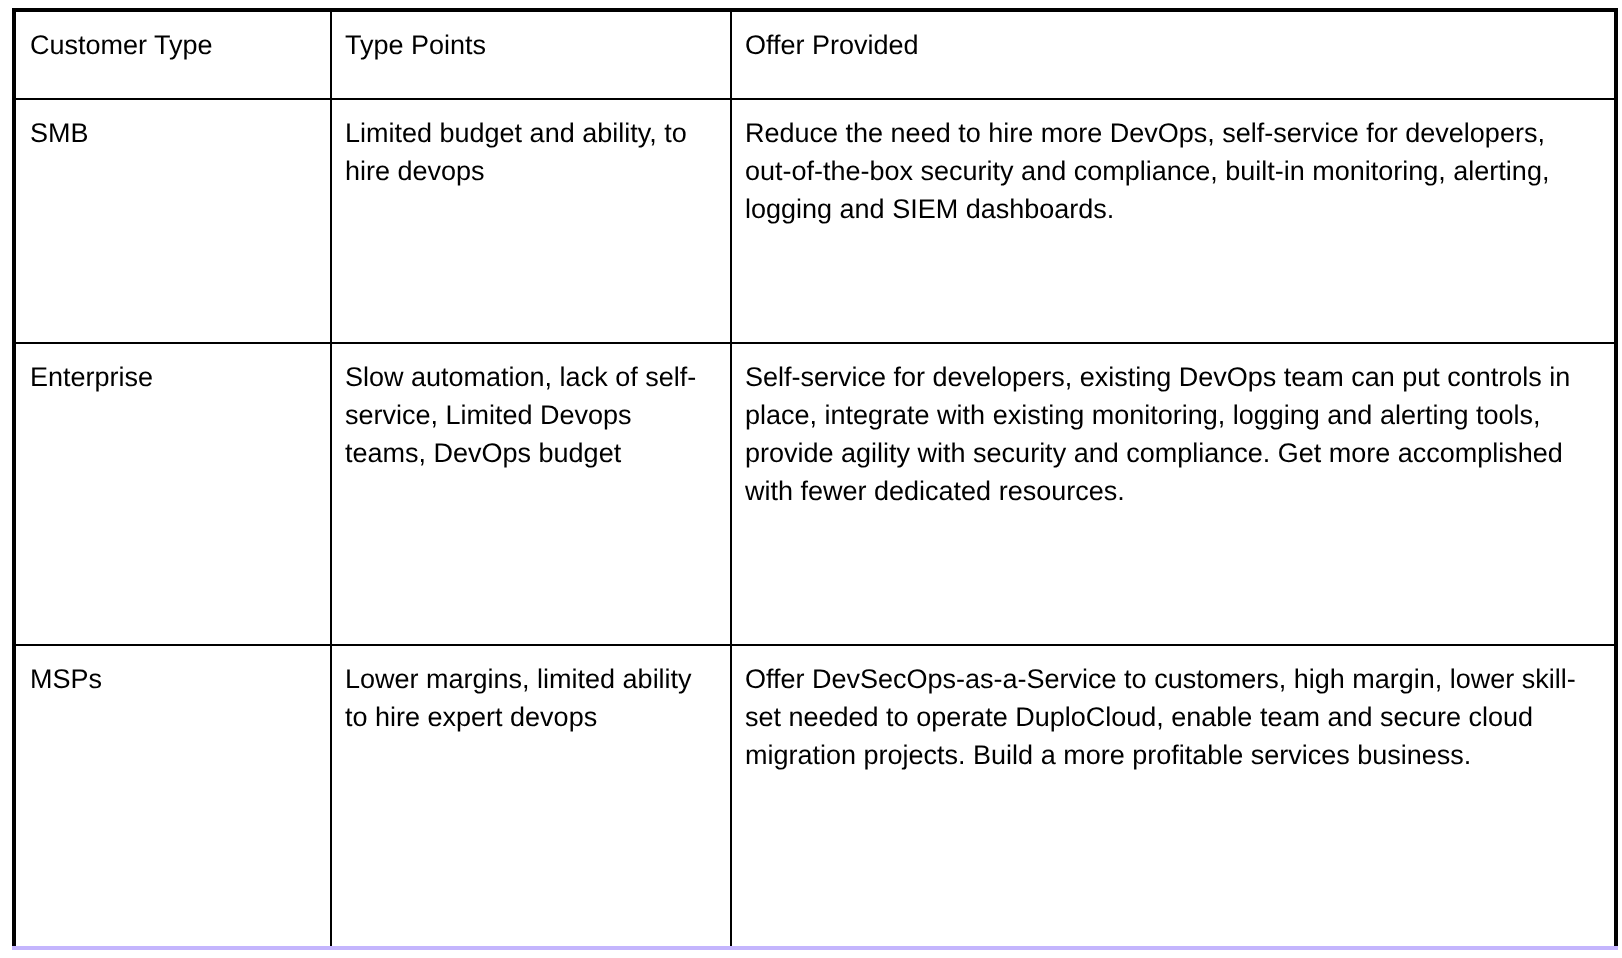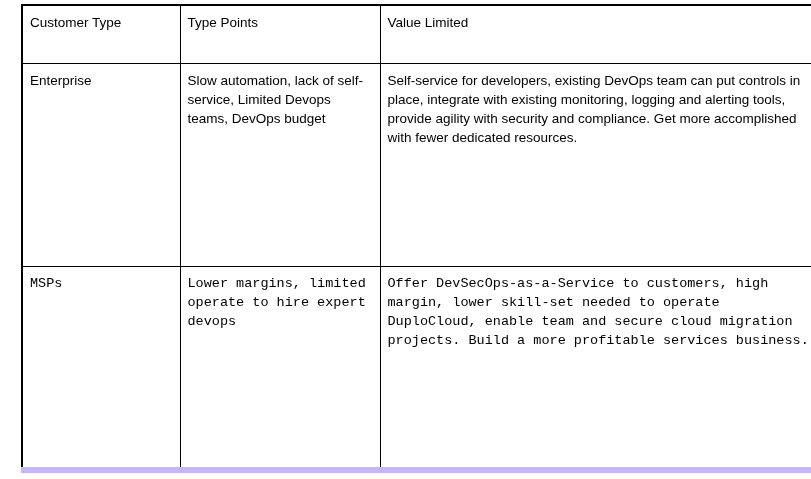--- a/index.html
+++ b/index.html
@@ -6,21 +6,21 @@
   html, body {
     width: 811px;
     height: 479px;
     background: #ffffff;
     font-family: "Liberation Sans", "DejaVu Sans", sans-serif;
     color: #000000;
   }
   .page {
     width: 811px;
     height: 479px;
-    padding: 4px 21px;
+    padding: 4px 6px;
     background: #ffffff;
   }
   table.customer-table {
     border-collapse: collapse;
     width: 801px;
     height: 469px;
     table-layout: fixed;
     background: #ffffff;
   }
   table.customer-table th,
@@ -34,21 +34,21 @@
     padding: 7px 8px 7px 7px;
     color: #000000;
     background: #ffffff;
     overflow: hidden;
   }
   
   table.customer-table { border: 2px solid #000000; }
   table.customer-table tr > *:first-child { border-left: 2px solid #000000; }
   table.customer-table tr > *:last-child  { border-right: 2px solid #000000; }
   table.customer-table tr:first-child > * { border-top: 2px solid #000000; }
-  table.customer-table tr:last-child > *  { border-bottom: 6px solid #c4b5fd; font-family: Liberation Mono, monospace; }
+  table.customer-table tr:last-child > *  { border-bottom: 2px solid #c4b5fd; }
 
   col.c1 { width: 158px; }
   col.c2 { width: 200px; }
   col.c3 { width: 443px; }
 
   tr.header-row    { height: 44px; }
   tr.row-smb       { height: 122px; }
   tr.row-enterprise{ height: 151px; }
   tr.row-msps      { height: 152px; }
 </style>
@@ -59,27 +59,32 @@
   <table class="customer-table">
     <colgroup>
       <col class="c1">
       <col class="c2">
       <col class="c3">
     </colgroup>
     <tbody>
       <tr class="header-row">
         <th>Customer Type</th>
         <th>Type Points</th>
-        <th>Value Limited</th>
+        <th>Offer Provided</th>
+      </tr>
+      <tr class="row-smb">
+        <td>SMB</td>
+        <td>Limited budget and ability, to hire devops</td>
+        <td>Reduce the need to hire more DevOps, self-service for developers, out-of-the-box security and compliance, built-in monitoring, alerting, logging and SIEM dashboards.</td>
       </tr>
       <tr class="row-enterprise">
         <td>Enterprise</td>
         <td>Slow automation, lack of self-service, Limited Devops teams, DevOps budget</td>
         <td>Self-service for developers, existing DevOps team can put controls in place, integrate with existing monitoring, logging and alerting tools, provide agility with security and compliance. Get more accomplished with fewer dedicated resources.</td>
       </tr>
       <tr class="row-msps">
         <td>MSPs</td>
-        <td>Lower margins, limited operate to hire expert devops</td>
+        <td>Lower margins, limited ability to hire expert devops</td>
         <td>Offer DevSecOps-as-a-Service to customers, high margin, lower skill-set needed to operate DuploCloud, enable team and secure cloud migration projects. Build a more profitable services business.</td>
       </tr>
     </tbody>
   </table>
 </div>
 
 </body></html>

